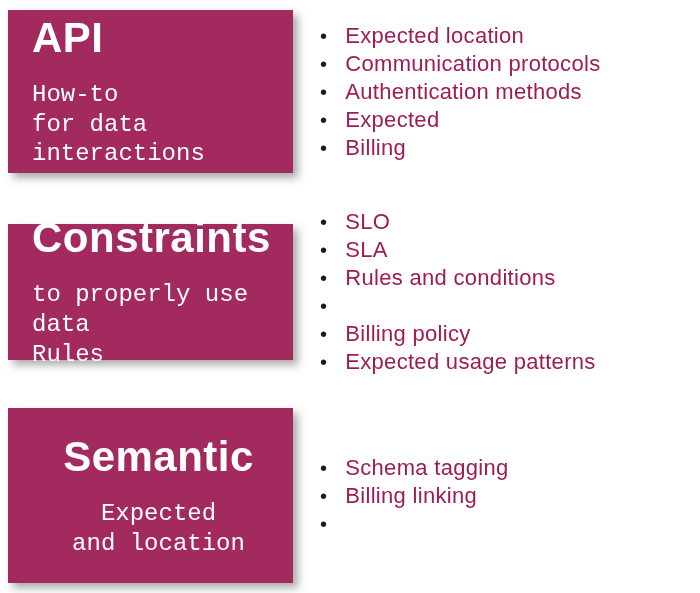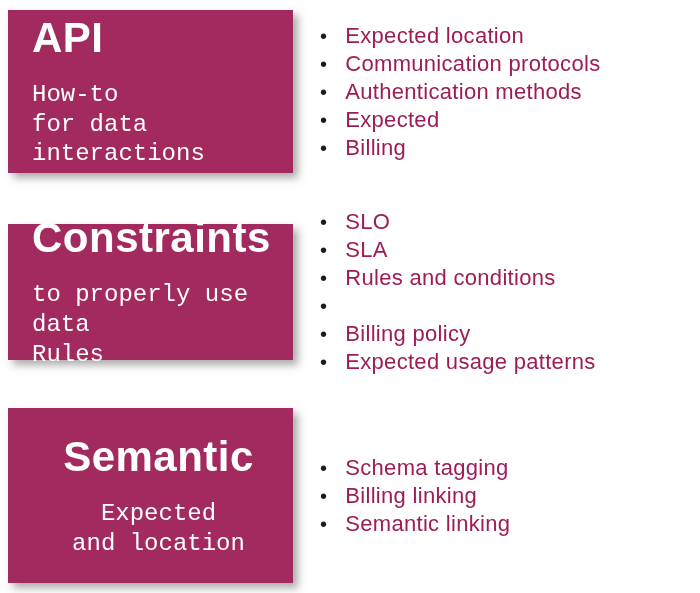--- a/index.html
+++ b/index.html
@@ -167,18 +167,17 @@
       <li>
           <span class="bullet">•</span>
           <span>Schema tagging</span>
         </li>
       <li>
           <span class="bullet">•</span>
           <span>Billing linking</span>
         </li>
       <li>
           <span class="bullet">•</span>
-          <span>Semantic linking</span>
         </li>
     </ul>
   </section>
 
 </div>
 
 </body></html>

